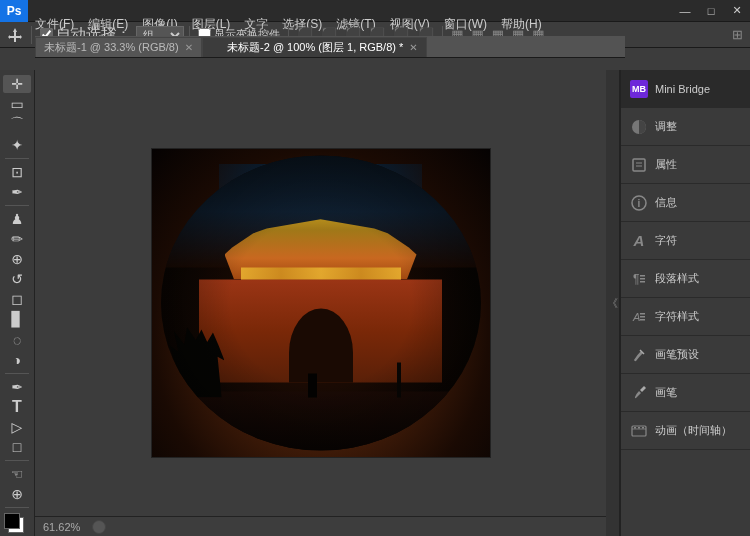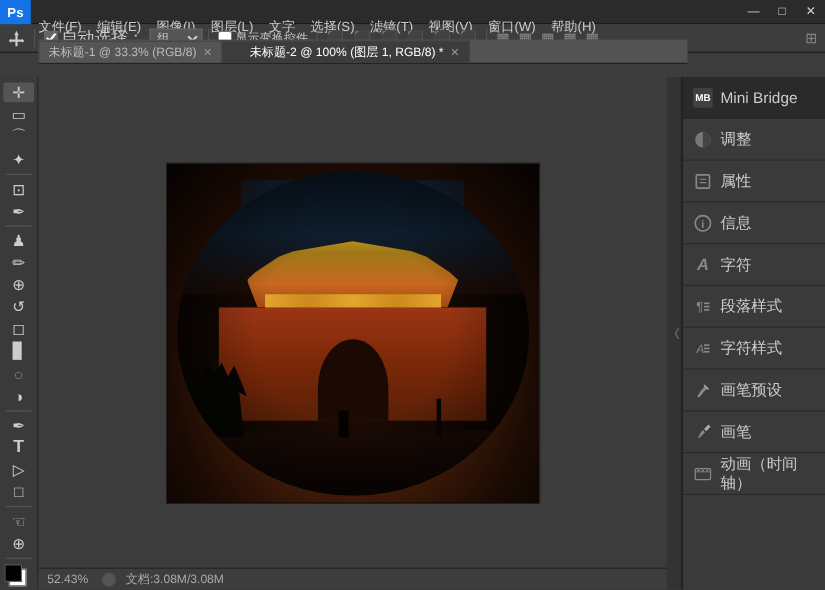--- a/index.html
+++ b/index.html
@@ -110,21 +110,21 @@
     .panel-collapse-btn {
       width: 14px; height: 466px; background: #333; border-right: 1px solid #222;
       display: flex; align-items: center; justify-content: center; cursor: pointer; flex-shrink: 0;
     }
 
     .panel-item {
       height: 38px; display: flex; align-items: center; padding: 0 8px;
       border-bottom: 1px solid #2a2a2a; cursor: pointer;
     }
     .panel-icon { width: 20px; height: 20px; display: flex; align-items: center; justify-content: center; margin-right: 6px; font-size: 13px; flex-shrink: 0; }
-    .panel-label { color: #ccc; font-size: 14px; }
+    .panel-label { color: #ccc; font-size: 11px; }
     .panel-item-mini-bridge { background: #2a2a2a; }
 
     #right-wrapper { display: flex; height: 466px; }
   </style>
 </head>
 <body>
 
 <div id="menu-bar">
   <div class="ps-logo">Ps</div>
   <div class="menu-items">
@@ -279,38 +279,37 @@
               background:#080604;"></div>
 
             <div style="position:absolute;top:0;left:0;right:0;bottom:0;
               background:radial-gradient(ellipse at 50% 50%,transparent 40%,rgba(0,0,0,0.7) 100%);"></div>
           </div>
         </div>
       </div>
     </div>
 
     <div id="status-bar">
-      <span class="status-zoom">52.43%</span>
+      <span class="status-zoom">61.62%</span>
       <div class="status-dot"></div>
-      <span class="status-doc">文档:3.08M/3.08M</span>
 
     </div>
   </div>
 
   <div id="right-wrapper">
 
     <div class="panel-collapse-btn">
       <span style="color:#888;font-size:11px;">《</span>
     </div>
 
     <div id="right-panel">
 
       <div class="panel-item panel-item-mini-bridge">
         <div class="panel-icon">
-          <div style="width:18px;height:18px;background:#404040;border-radius:2px;display:flex;align-items:center;justify-content:center;font-size:9px;font-weight:bold;color:white;">MB</div>
+          <div style="width:18px;height:18px;background:#6d28d9;border-radius:2px;display:flex;align-items:center;justify-content:center;font-size:9px;font-weight:bold;color:white;">MB</div>
         </div>
         <span class="panel-label">Mini Bridge</span>
       </div>
 
       <div class="panel-item">
         <div class="panel-icon">
           <svg width="16" height="16" viewBox="0 0 16 16" fill="none">
             <circle cx="8" cy="8" r="7" fill="#777"></circle>
             <path d="M8 1 A7 7 0 0 1 8 15" fill="#444"></path>
           </svg>

